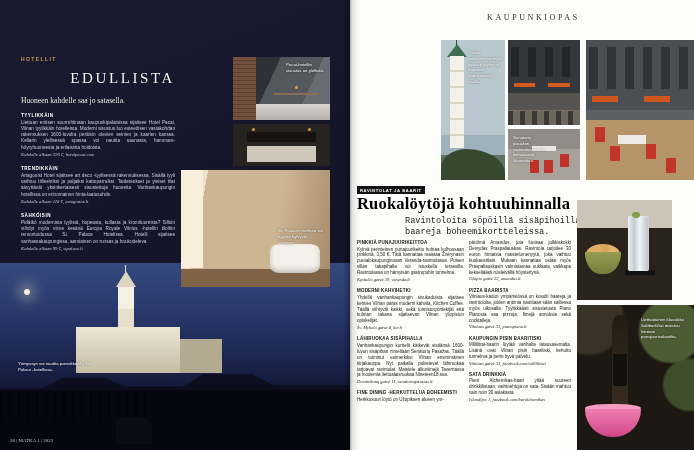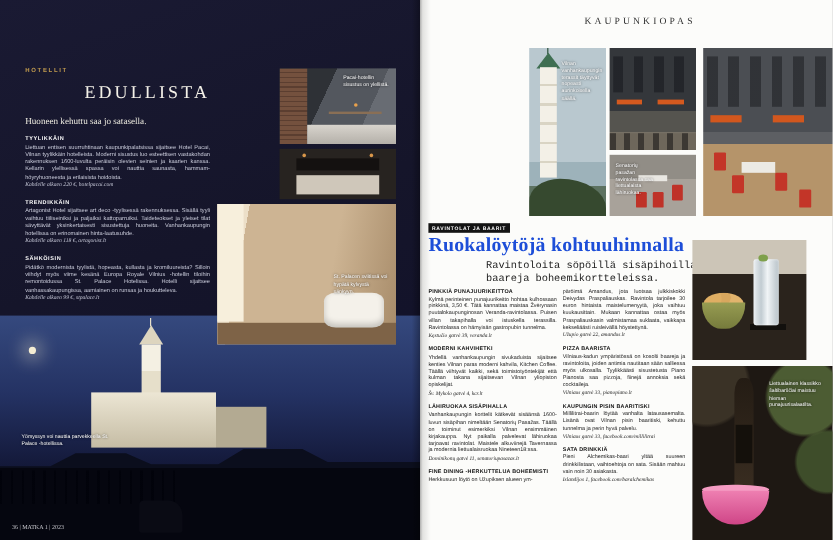--- a/index.html
+++ b/index.html
@@ -112,21 +112,21 @@
   .ph-courtyard .d-sign1 { position:absolute; left:6%; top:40%; width:24%; height:4%; background:#d2571e; }
   .ph-courtyard .d-sign2 { position:absolute; left:54%; top:40%; width:24%; height:4%; background:#d2571e; }
   .ph-courtyard .d-table { position:absolute; left:30%; top:68%; width:26%; height:6%; background:#eceae4; }
   .ph-courtyard .d-ch { position:absolute; width:10px; height:15px; background:#c33528; border-radius:1px; }
   .ph-courtyard .d-ch.c1 { left:22%; top:76%; } .ph-courtyard .d-ch.c2 { left:56%; top:74%; }
   .ph-courtyard .d-ch.c3 { left:74%; top:84%; } .ph-courtyard .d-ch.c4 { left:8%; top:62%; }
 
   .rp-kickerbox { position:absolute; left:7px; top:186px; background:#141414; color:#fff;
                font-size:4.2px; font-weight:bold; letter-spacing:.6px; padding:1.5px 3px 1px; }
   .rp-title { position:absolute; left:7px; top:194px; width:260px; font-family:"Liberation Serif", serif;
-               font-weight:bold; font-size:16.5px; color:#1d4ed8; letter-spacing:.2px; }
+               font-weight:bold; font-size:16.5px; color:#000000; letter-spacing:.2px; }
   .rp-stand { position:absolute; left:7px; top:216px; width:185px; font-family:Liberation Mono, monospace;
                font-size:8.6px; line-height:1.24; color:#1c1c1c;margin-left:48px; }
 
   .rp-col { position:absolute; top:240px; }
   .col1 { left:7px; width:107px; } .col2 { left:119px; width:102px; }
   .rp-item h6 { font-size:4.5px; letter-spacing:.2px; color:#111; margin:0 0 1.5px; }
   .rp-item p { font-size:4.5px; line-height:1.32; text-align:justify; color:#222; }
   .rp-item .addr { font-family:"Liberation Serif", serif; font-style:italic; font-size:4.5px;
                color:#222; margin:.5px 0 5.5px; }
 
@@ -167,21 +167,21 @@
 </head>
 <body>
 
 <div class="spread">
 
   <section class="page-left">
 
     <div class="lp-text">
       <div class="lp-kicker">HOTELLIT</div>
       <h1 class="lp-title"><span>EDULLISTA</span><br></h1>
-      <p class="lp-stand">Huoneen kehuttu saa jo satasella.</p>
+      <p class="lp-stand">Huoneen kahdelle saa jo satasella.</p>
 
       <div class="lp-sec">
         <h5>TYYLIKKÄIN</h5>
         <p>Liettuan entisen suurruhtinaan kaupunkipalatsissa sijaitsee Hotel Pacai, Vilnan tyylikkäin hotelleista. Moderni sisustus luo esteettisen vastakohdan rakennuksen 1600-luvulta peräisin olevien seinien ja kaarien kanssa. Kellarin ylellisessä spassa voi nauttia saunasta, hammam-höyryhuoneesta ja erilaisista hoidoista.</p>
         <p class="price">Kahdelle alkaen 220 €, hotelpacai.com</p>
       </div>
       <div class="lp-sec">
         <h5>TRENDIKKÄIN</h5>
         <p>Artagonist Hotel sijaitsee art deco -tyylisessä rakennuksessa. Sisällä tyyli vaihtuu tiiliseiniksi ja paljaiksi kattoparruiksi. Taideteokset ja yleiset tilat sävyttävät yksinkertaisesti sisustettuja huoneita. Vanhankaupungin hotellissa on erinomainen hinta-laatusuhde.</p>
         <p class="price">Kahdelle alkaen 118 €, artagonist.lt</p>

